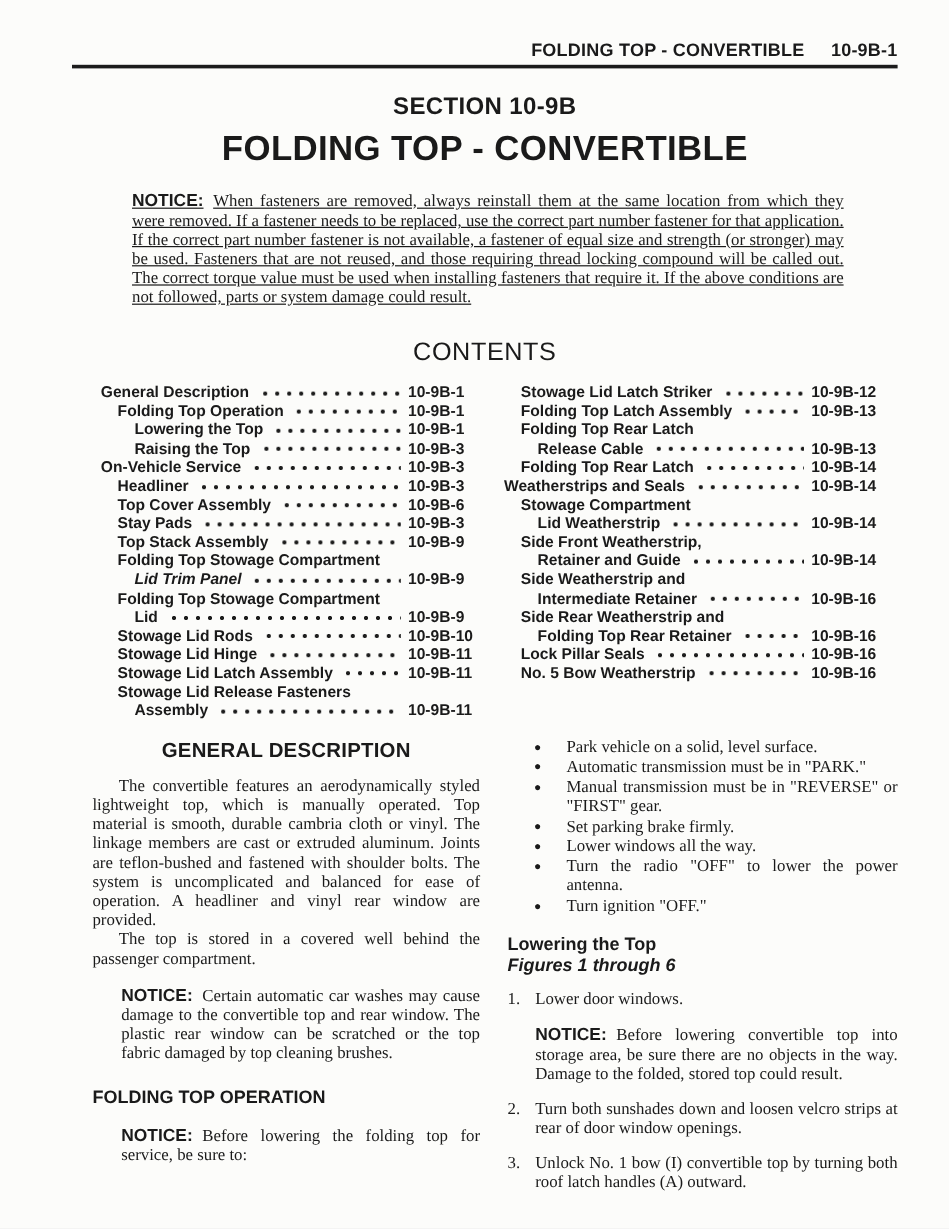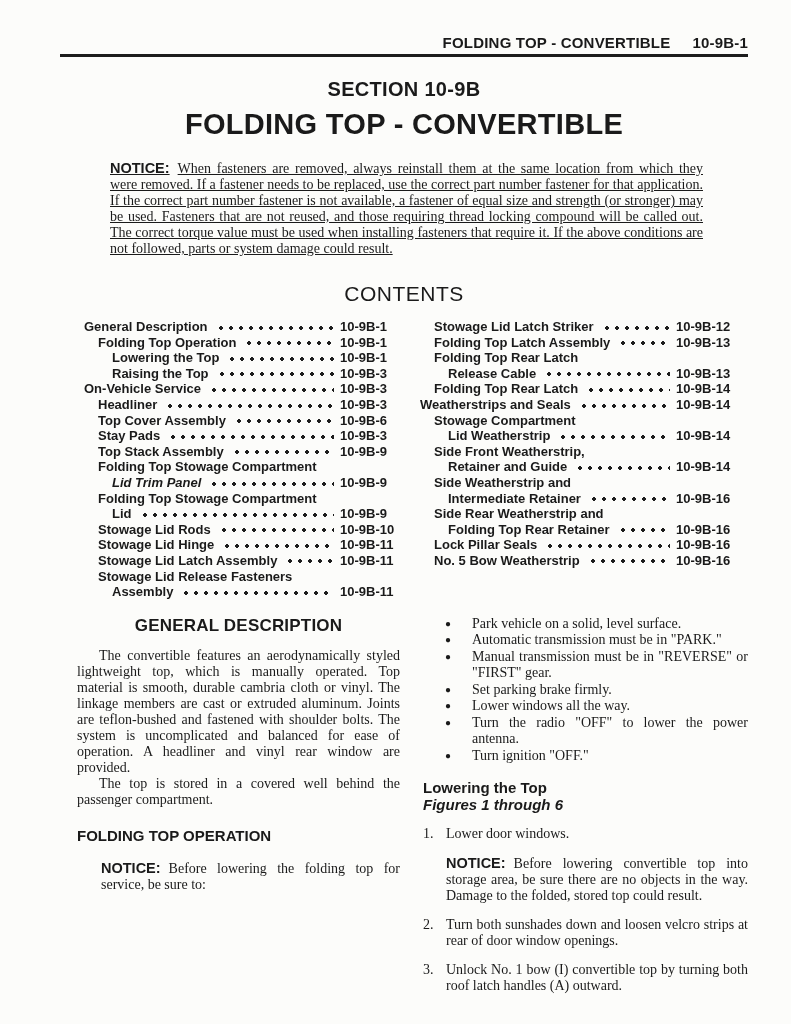--- a/index.html
+++ b/index.html
@@ -246,20 +246,21 @@
     <span class="toc-page">10-9B-16</span>
   </div>
       </div>
   </div>
 
   <div class="main-cols serif">
     <div class="col-left">
       <div class="gd-heading">GENERAL DESCRIPTION</div>
       <p class="body-para">The convertible features an aerodynamically styled lightweight top, which is manually operated. Top material is smooth, durable cambria cloth or vinyl. The linkage members are cast or extruded aluminum. Joints are teflon-bushed and fastened with shoulder bolts. The system is uncomplicated and balanced for ease of operation. A headliner and vinyl rear window are provided.</p>
       <p class="body-para">The top is stored in a covered well behind the passenger compartment.</p>
+      <p class="col-notice"><span class="notice-label">NOTICE:</span><span>Certain automatic car washes may cause damage to the convertible top and rear window. The plastic rear window can be scratched or the top fabric damaged by top cleaning brushes.</span></p>
       <h3 class="op-heading">FOLDING TOP OPERATION</h3>
       <p class="col-notice" style="margin-top:16px"><span class="notice-label">NOTICE:</span><span>Before lowering the folding top for service, be sure to:</span></p>
     </div>
 
     <div class="col-right">
       <div id="bullet-list">
           <div class="bullet-item">
     <span class="bullet-glyph">●</span>
     <span class="bullet-text">Park vehicle on a solid, level surface.</span>
   </div>

